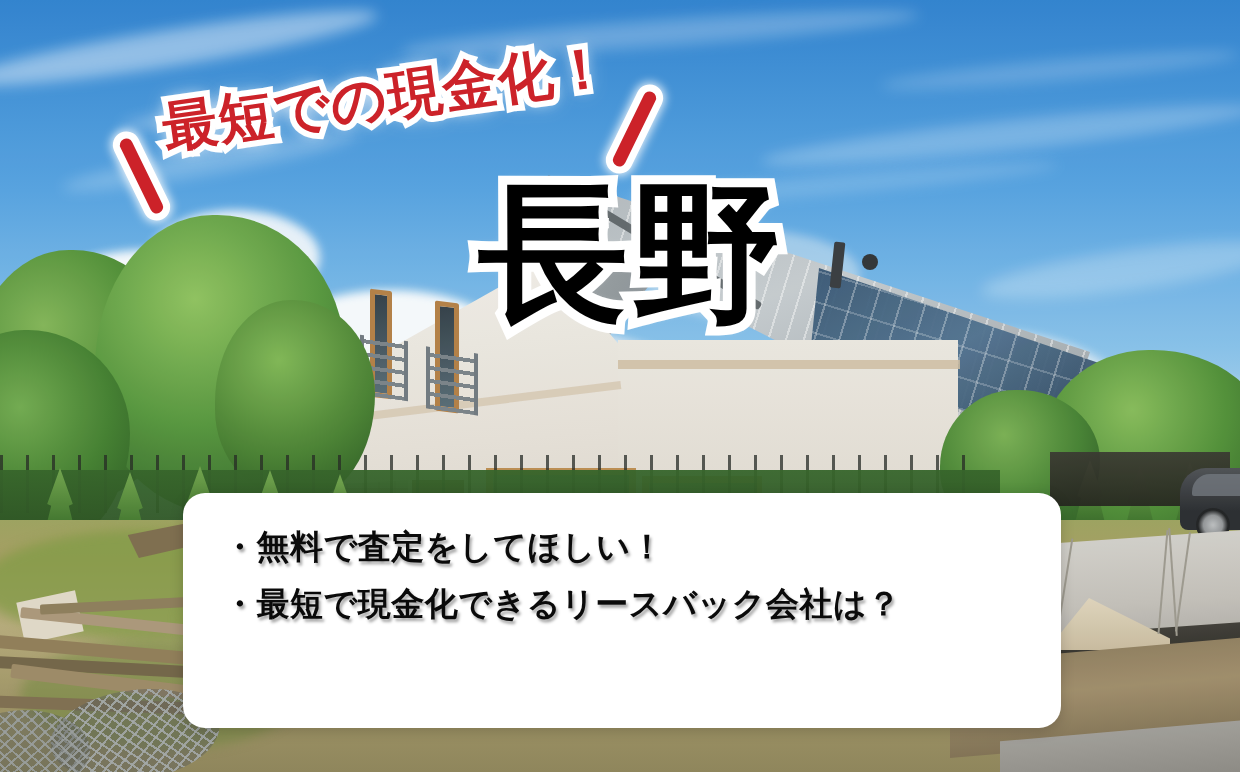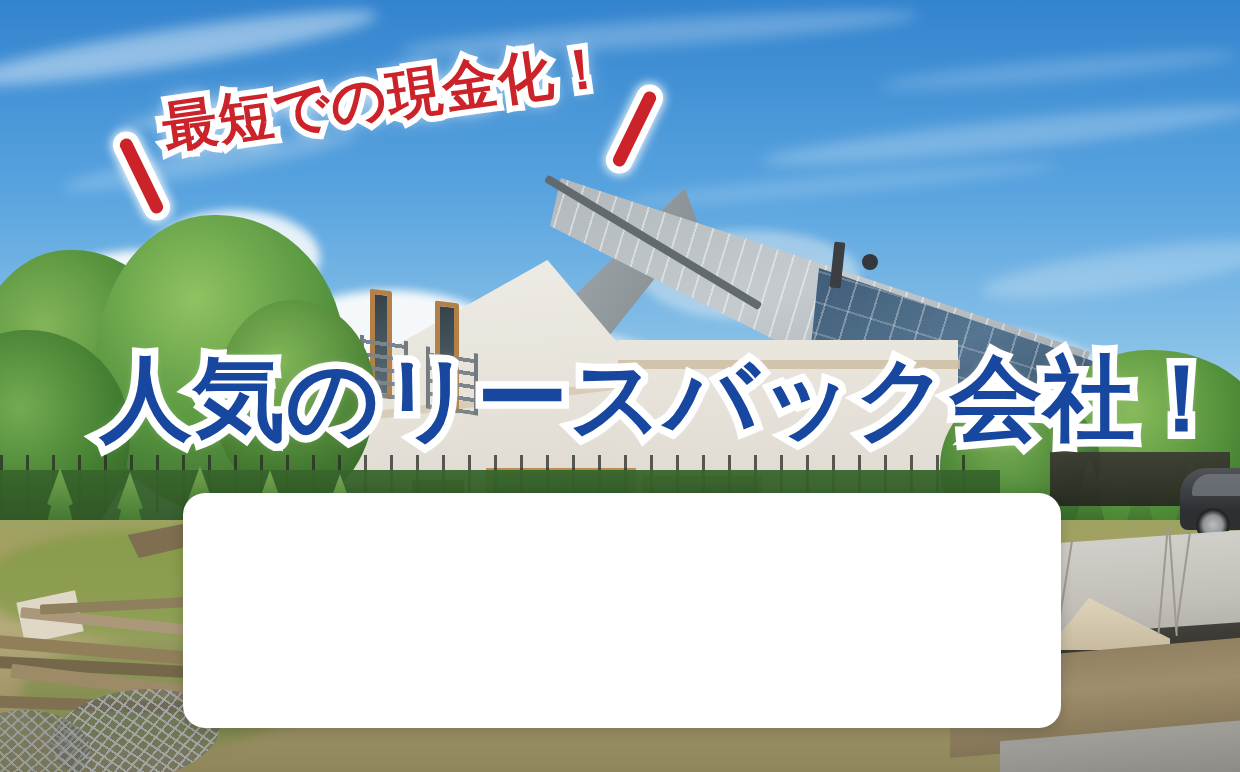--- a/index.html
+++ b/index.html
@@ -438,21 +438,23 @@
     <div class="road"></div>
 
     <div class="photo-tone"></div>
   </div>
 
   <div class="slash slash-left"></div>
   <div class="slash slash-right"></div>
 
   <div class="kicker">最短での現金化！</div>
 
-
-  <div class="title-sub">人気のリースバック会社！</div>
+  <div class="title-main">長野</div>
+
 
   <div class="card">
     <ul class="bullet-list">
+      <li class="bullet-item">・無料で査定をしてほしい！</li>
+      <li class="bullet-item">・最短で現金化できるリースバック会社は？</li>
     </ul>
   </div>
 
 </div>
 
 </body></html>

